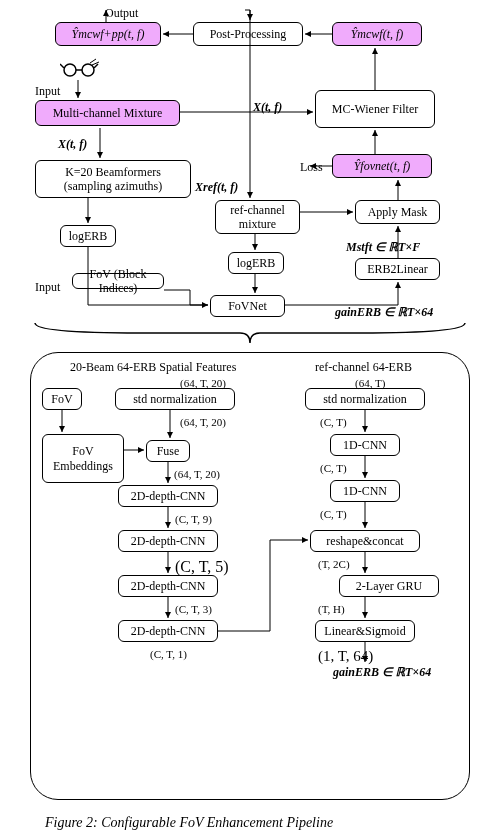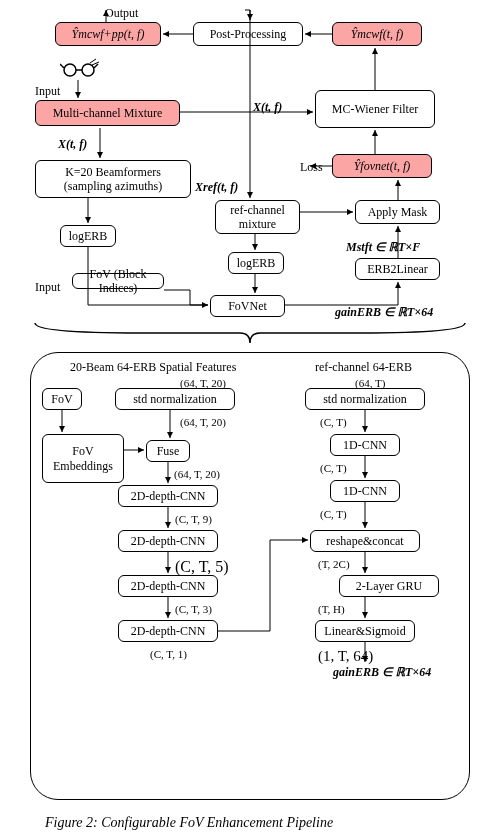--- a/index.html
+++ b/index.html
@@ -1,18 +1,18 @@
 <!DOCTYPE html>
 <html><head>
 <meta charset="utf-8">
 <style>
   * { box-sizing: border-box; margin: 0; padding: 0; }
   body { font-family: "Times New Roman", serif; background: #fff; width: 502px; height: 836px; position: relative; }
   .box { position: absolute; border: 1px solid #000; border-radius: 6px; padding: 4px 6px; text-align: center; font-size: 12px; line-height: 1.2; display: flex; align-items: center; justify-content: center; }
-  .box.grey { background: #fca5a5; }
+  .box.grey { background: #f0abfc; }
   .label { position: absolute; font-size: 12px; }
   .ital { font-style: italic; }
   .math { font-family: "Times New Roman", serif; font-style: italic; }
   svg { position: absolute; top: 0; left: 0; pointer-events: none; }
   .caption { position: absolute; font-size: 14px; }
   .inner-panel { position: absolute; border: 1.5px solid #000; border-radius: 28px; }
 </style>
 </head>
 <body>
 

